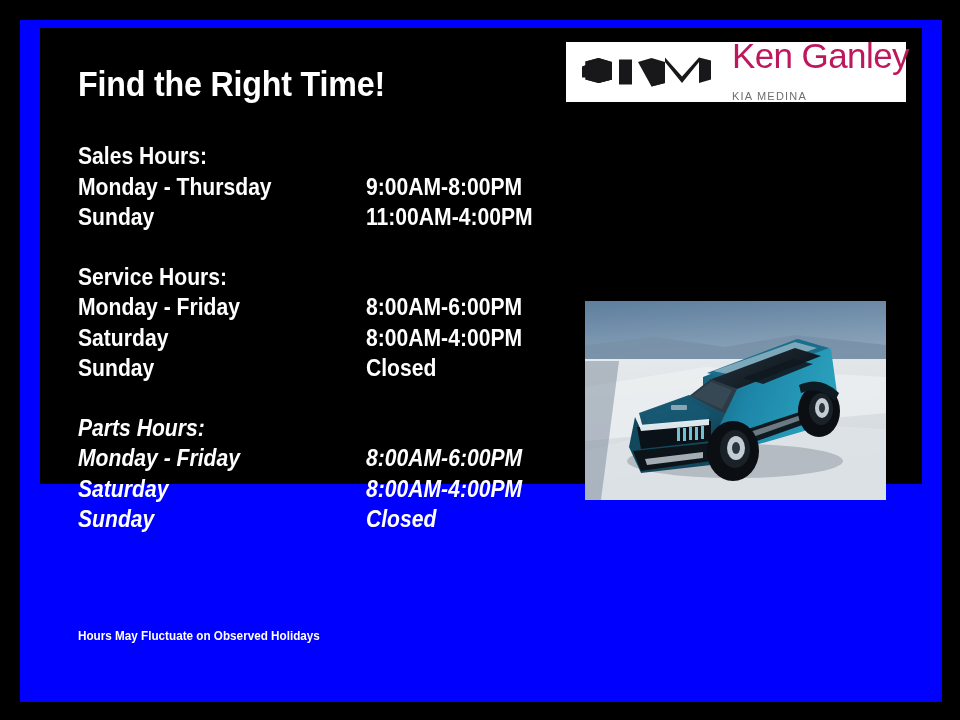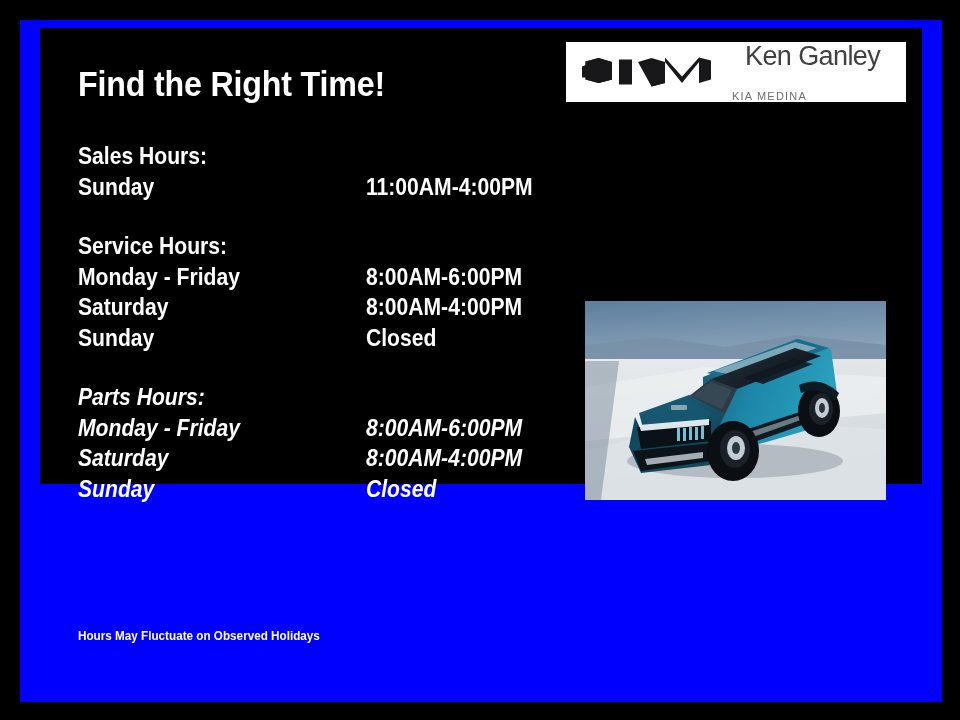--- a/index.html
+++ b/index.html
@@ -124,27 +124,26 @@
     flex: 0 0 auto;
     display: block;
   }
   #dealer-name-wrap {
     margin-left: 18px;
     display: flex;
     flex-direction: column;
     justify-content: center;
   }
   #dealer-name {
-    color: #404040;
-    font-size: 27px;
+    color: #be185d;
+    font-size: 35px;
     font-weight: normal;
     line-height: 28px;
     letter-spacing: -0.6px;
     white-space: nowrap;
-    margin-left: 13px;
   }
   #dealer-sub {
     color: #6f6f6f;
     font-size: 11px;
     line-height: 14px;
     letter-spacing: 1.2px;
     white-space: nowrap;
     margin-top: 19px;
   }
 
@@ -184,20 +183,24 @@
       <div id="dealer-name-wrap">
         <div id="dealer-name">Ken Ganley</div>
         <div id="dealer-sub">KIA MEDINA</div>
       </div>
     </div>
 
     <div id="hours-area">
         <div class="hours-block">
           <div class="block-heading">Sales Hours:</div>
           <div class="hours-row">
+            <span class="row-day">Monday - Thursday</span>
+            <span class="row-time">9:00AM-8:00PM</span>
+          </div>
+          <div class="hours-row">
             <span class="row-day">Sunday</span>
             <span class="row-time">11:00AM-4:00PM</span>
           </div>
         </div>
         <div class="hours-block">
           <div class="block-heading">Service Hours:</div>
           <div class="hours-row">
             <span class="row-day">Monday - Friday</span>
             <span class="row-time">8:00AM-6:00PM</span>
           </div>

